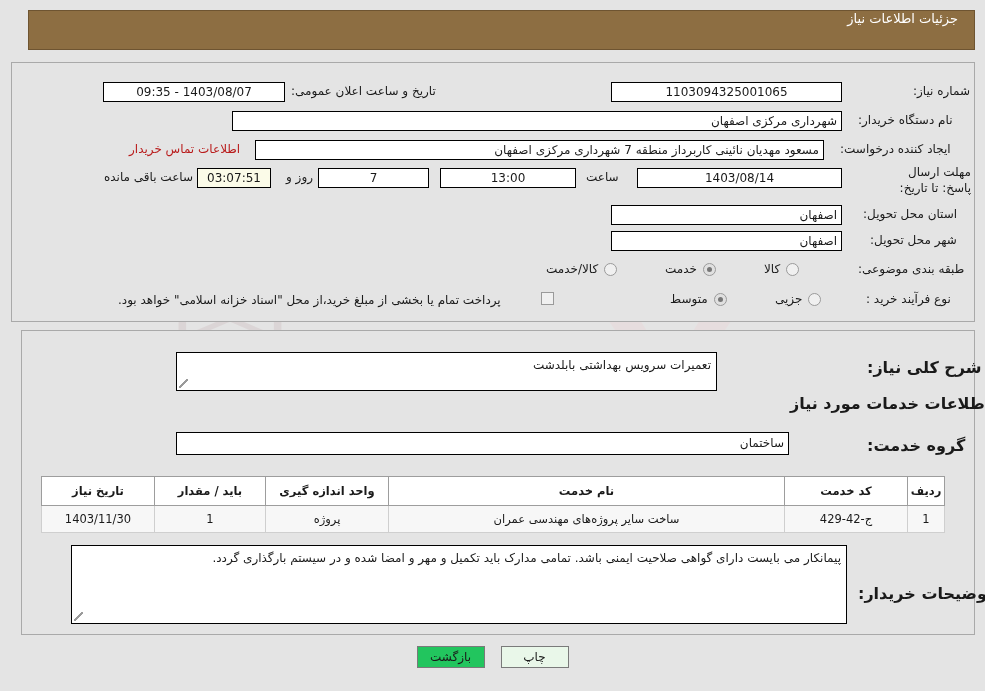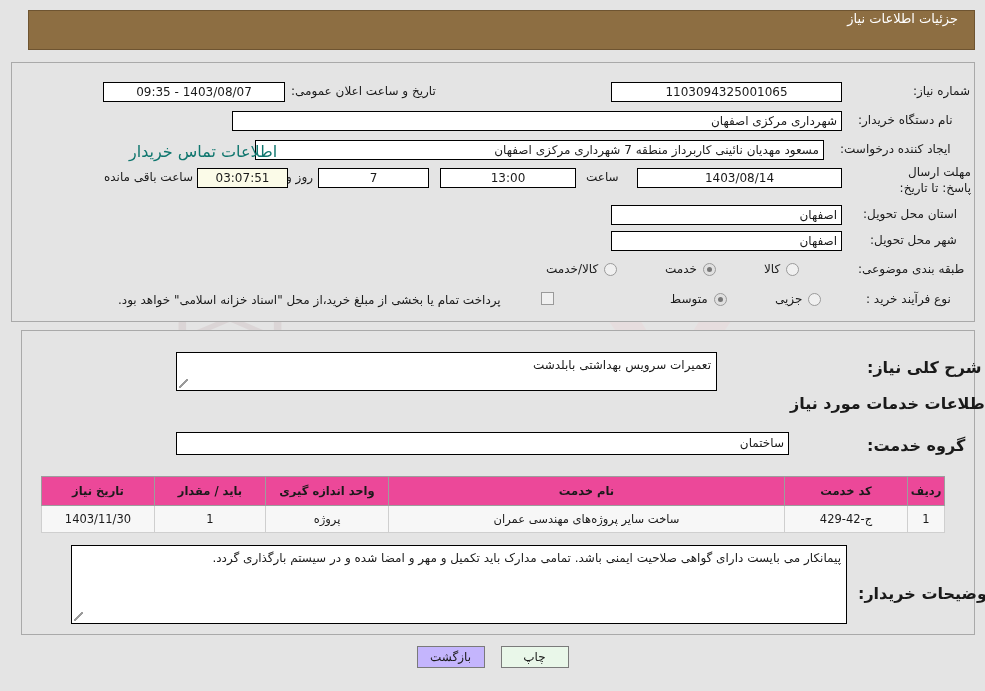--- a/index.html
+++ b/index.html
@@ -100,22 +100,22 @@
     color: #1a1a1a;
     overflow: hidden;
     white-space: nowrap;
   }
   .fld.center { text-align: center; }
   .fld.rtl    { text-align: right; direction: rtl; }
   .fld.ltr    { direction: ltr; text-align: center; }
   .fld.cream  { background: #fbfbe8; }
 
   .link {
-    color: #0f766e;
-    font-size: 16px;
+    color: #b91c1c;
+    font-size: 12px;
     white-space: nowrap;
     cursor: pointer;
   }
 
   
   .radio-group { display: flex; align-items: center; gap: 6px; }
   .radio {
     width: 13px; height: 13px;
     border-radius: 50%;
     border: 1px solid #9a9a9a;
@@ -171,21 +171,21 @@
     left: 41px; top: 476px;
     width: 904px;
     z-index: 2;
   }
   table {
     border-collapse: collapse;
     width: 100%;
     font-size: 11.5px;
   }
   thead th {
-    background: #ec4899;
+    background: #ffffff;
     border: 1px solid #9d9d9d;
     font-weight: bold;
     height: 26px;
     color: #1a1a1a;
     text-align: center;
   }
   tbody td {
     background: #f7f7f7;
     border: 1px solid #cfcfcf;
     height: 24px;
@@ -208,21 +208,21 @@
     height: 22px;
     min-width: 68px;
     font-size: 12px;
     line-height: 20px;
     text-align: center;
     cursor: pointer;
     color: #1a1a1a;
     box-sizing: border-box;
     padding: 0 10px;
   }
-  .btn-back  { background: #c4b5fd; font-family: Liberation Serif, serif; }
+  .btn-back  { background: #22c55e; }
   .btn-print { background: #e9f7e9; }
 
   .section-title {
     position: absolute;
     font-weight: bold;
     font-size: 16px;
     white-space: nowrap;
     color: #1a1a1a;
   }
 </style>
@@ -274,21 +274,21 @@
 </div>
 <div class="fld center" style="position:absolute; left:637px; top:168px; width:205px; z-index:2;">1403/08/14</div>
 <div class="row" style="left:586px; top:170px; z-index:2;">
   <span class="lbl">ساعت</span>
 </div>
 <div class="fld ltr" style="position:absolute; left:440px; top:168px; width:136px; z-index:2;">13:00</div>
 <div class="fld center" style="position:absolute; left:318px; top:168px; width:111px; z-index:2;">7</div>
 <div class="row" style="left:286px; top:170px; z-index:2;">
   <span class="lbl">روز و</span>
 </div>
-<div class="fld ltr cream" style="position:absolute; left:197px; top:168px; width:91px; z-index:2;">03:07:51</div>
+<div class="fld ltr cream" style="position:absolute; left:197px; top:168px; width:74px; z-index:2;">03:07:51</div>
 <div class="row" style="left:104px; top:170px; z-index:2;">
   <span class="lbl">ساعت باقی مانده</span>
 </div>
 
 <div class="row" style="left:863px; top:207px; z-index:2;">
   <span class="lbl">استان محل تحویل:</span>
 </div>
 <div class="fld rtl" style="position:absolute; left:611px; top:205px; width:231px; z-index:2;">اصفهان</div>
 
 <div class="row" style="left:870px; top:233px; z-index:2;">

